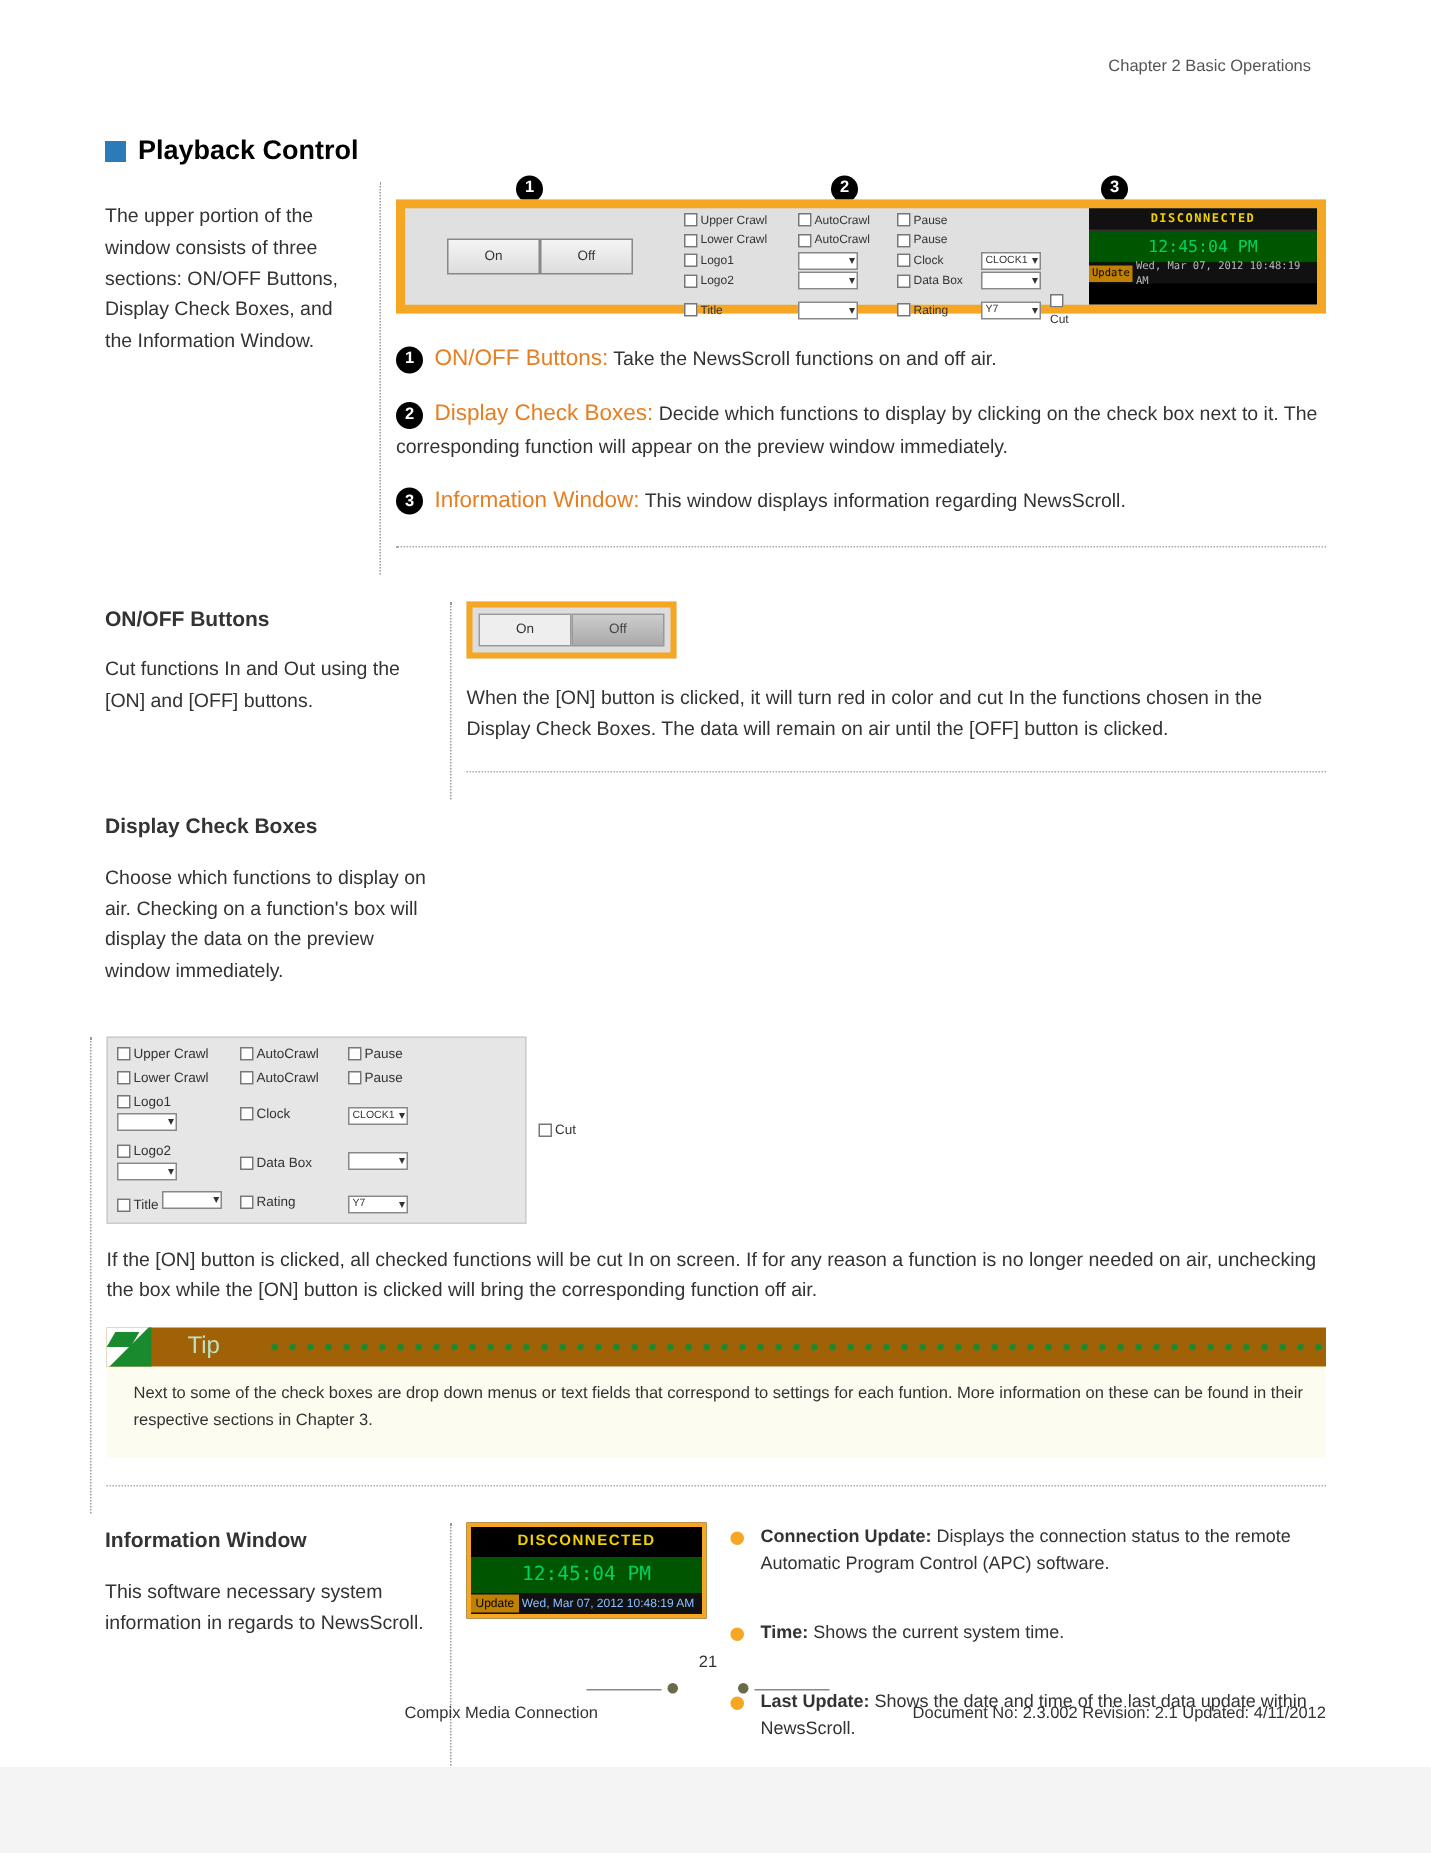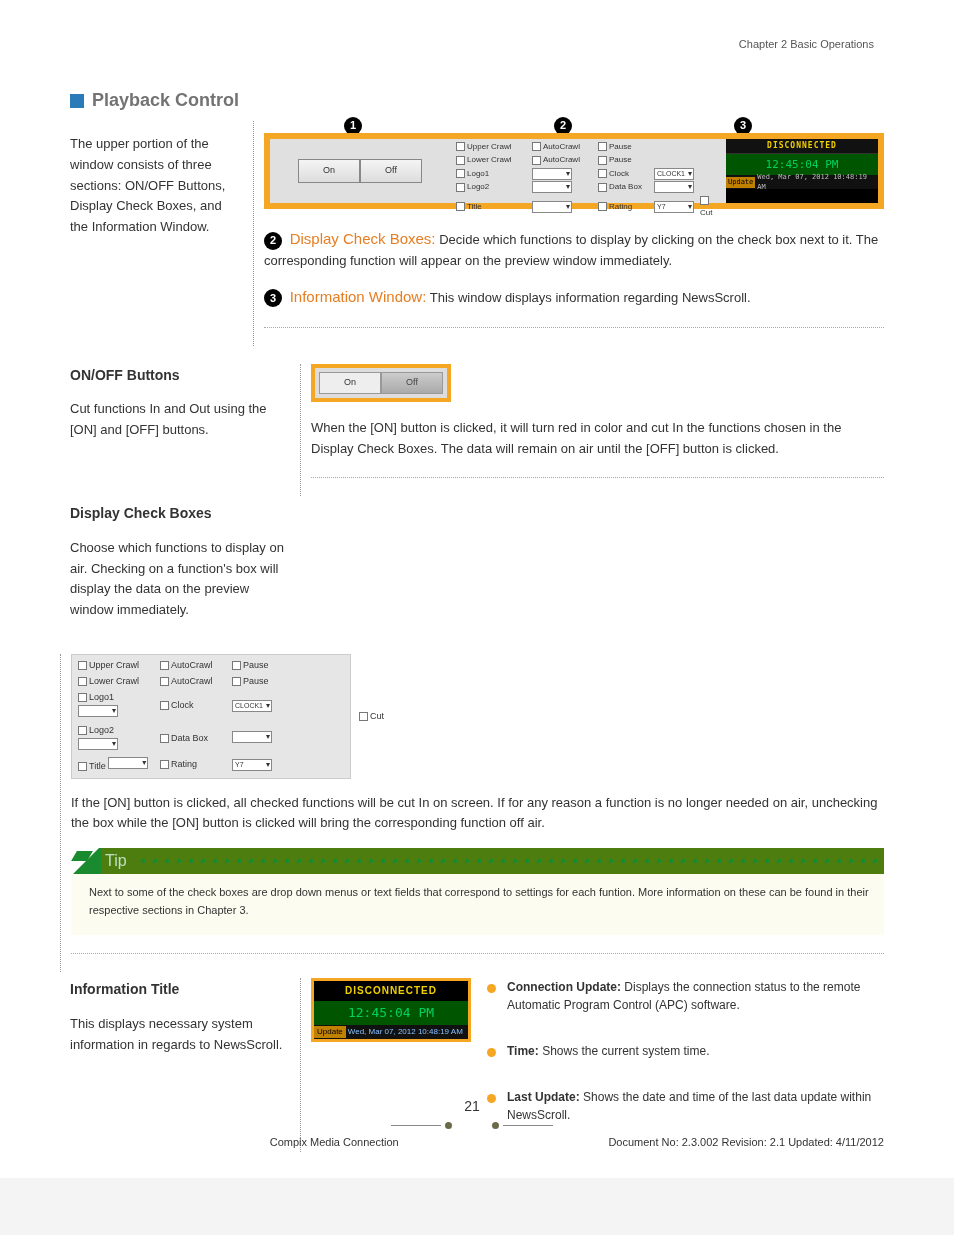--- a/index.html
+++ b/index.html
@@ -2,21 +2,21 @@
 <html><head>
 <meta charset="utf-8">
 <style>
 :root{--orange:#e67e22;--red:#c0392b;--blue:#2b7bb9;--cyan:#00aa44;--green:#27ae60;--amber:#f5a623;--bg:#ffffff;--text:#333;--muted:#777;--panel:#e8e8e8;}
 *{box-sizing:border-box;}
 body{margin:0;background:#f4f4f4;font-family:Helvetica,Arial,sans-serif;color:var(--text);font-size:13px;}
 .page{width:954px;height:1178px;margin:0 auto;background:#fff;position:relative;padding:30px 70px 0;}
 .chapter{position:absolute;top:38px;right:80px;font-size:11px;color:#555;}
 .h1row{display:flex;align-items:center;margin-top:60px;margin-bottom:10px;}
 .h1row .sq{width:14px;height:14px;background:#2b7bb9;margin-right:8px;}
-.h1row h2{margin:0;font-size:18px;font-weight:bold;color:#737373;}
+.h1row h2{margin:0;font-size:18px;font-weight:bold;color:#000000;}
 .two-col{display:flex;gap:20px;}
 .left-col{width:220px;font-size:13px;line-height:1.6;}
 .right-col{flex:1;font-size:13px;line-height:1.55;}
 .vr{border-left:1px dotted #999;margin:0 0 0 -10px;padding-left:10px;}
 .section-title{font-size:14px;font-weight:bold;margin-bottom:5px;}
 .para{font-size:13px;line-height:1.6;}
 .circle-num{display:inline-flex;align-items:center;justify-content:center;width:18px;height:18px;border-radius:50%;background:#000;color:#fff;font-size:11px;font-weight:bold;margin-right:4px;vertical-align:middle;}
 .orange-label{color:var(--orange);font-size:15px;}
 .divider{border-top:1px dotted #aaa;margin:18px 0;}
 
@@ -44,21 +44,21 @@
 .onoff-fig .obtn{width:62px;height:22px;border:1px solid #999;display:flex;align-items:center;justify-content:center;font-size:9px;}
 .onoff-fig .obtn.on{background:#eee;}
 .onoff-fig .obtn.off{background:linear-gradient(#ccc,#aaa);color:#444;}
 
 
 .dcb-fig{border:1px solid #ccc;background:#e6e6e6;padding:4px 6px;width:280px;font-size:9px;}
 .dcb-fig .row2cols{display:grid;grid-template-columns:76px 66px 66px;gap:2px 6px;align-items:center;}
 
 
 .tip{border:none;background:#fcfcf0;margin:14px 0;padding:0;}
-.tip-head{background:#4d7c0f;display:flex;align-items:center;height:26px;}
+.tip-head{background:#a16207;display:flex;align-items:center;height:26px;gap:20px;}
 .tip-icon{width:30px;height:26px;background:linear-gradient(135deg,#fff 0 49%,#1a8a2e 51% 100%);position:relative;margin-right:4px;}
 .tip-icon:before{content:"";position:absolute;left:3px;top:3px;width:16px;height:10px;background:#1a8a2e;transform:skewX(-30deg);}
 .tip-label{color:#bde0c2;font-size:16px;margin-right:10px;}
 .tip-dots{flex:1;height:6px;background: radial-gradient(circle,#1a8a2e 2px,transparent 2.5px) 0 0/12px 6px repeat-x;}
 .tip-body{padding:10px 14px 16px 18px;font-size:11px;line-height:1.6;color:#333;}
 
 
 .iw-fig{display:flex;align-items:flex-start;gap:16px;}
 .iw-box{border:3px solid #f5a623;width:160px;background:#000;}
 .iw-box .st{color:#f0d000;text-align:center;font-weight:bold;letter-spacing:1px;font-size:10px;padding:2px;}
@@ -66,21 +66,21 @@
 .iw-box .up{display:flex;font-size:8px;color:#88c0ff;background:#111;height:14px;align-items:center;}
 .iw-box .up .lab{background:#c08000;color:#000;padding:0 3px;margin-right:2px;}
 .iw-lines{flex:1;}
 .iw-line{position:relative;padding-left:20px;margin-bottom:28px;font-size:12px;line-height:1.5;}
 .iw-line:before{content:"";position:absolute;left:0;top:6px;width:9px;height:9px;background:#f5a623;border-radius:50%;}
 .iw-line .lbl{font-weight:bold;}
 
 
 .footer{position:absolute;bottom:30px;left:60px;right:70px;}
 .footer-row{display:flex;justify-content:space-between;align-items:center;font-size:11px;color:#333;margin-top:4px;}
-.pg{text-align:center;font-size:14px;position:relative;}
+.pg{text-align:center;font-size:11px;position:relative;}
 .pg .pgnum{position:absolute;top:-18px;left:50%;transform:translateX(-50%);}
 .pg .dot{display:inline-block;width:7px;height:7px;background:#6a6a4a;border-radius:50%;}
 .pg .ln{display:inline-block;height:1px;background:#888;vertical-align:middle;width:50px;margin:0 4px;}
 </style>
 </head>
 <body>
 
 <div class="page">
   <div class="chapter">Chapter 2 Basic Operations</div>
 
@@ -138,20 +138,21 @@
         <div class="info-win">
           <div class="status">DISCONNECTED</div>
           <div class="time">12:45:04   PM</div>
           <div class="upd">
               <span class="lab">Update</span>
               <span>Wed,  Mar 07,  2012   10:48:19 AM</span>
             </div>
         </div>
       </div>
 
+      <p class="para"><span class="circle-num">1</span> <span class="orange-label">ON/OFF Buttons:</span> <span>Take the NewsScroll functions on and off air.</span></p>
       <p class="para"><span class="circle-num">2</span> <span class="orange-label">Display Check Boxes:</span> <span>Decide which functions to display by clicking on the check box next to it. The corresponding function will appear on the preview window immediately.</span></p>
       <p class="para"><span class="circle-num">3</span> <span class="orange-label">Information Window:</span> <span>This window displays information regarding NewsScroll.</span></p>
 
       <div class="divider"></div>
     </div>
   </div>
 
   <div class="two-col" style="margin-top:18px;">
     <div class="left-col">
       <div class="section-title">ON/OFF Buttons</div>
@@ -205,22 +206,22 @@
         </div>
         <div class="tip-body">Next to some of the check boxes are drop down menus or text fields that correspond to settings for each funtion. More information on these can be found in their respective sections in Chapter 3.</div>
       </div>
 
       <div class="divider"></div>
     </div>
   </div>
 
   <div class="two-col" style="margin-top:6px;">
     <div class="left-col">
-      <div class="section-title">Information Title</div>
-      <p class="para">This displays necessary system information in regards to NewsScroll.</p>
+      <div class="section-title">Information Window</div>
+      <p class="para">This software necessary system information in regards to NewsScroll.</p>
     </div>
     <div class="right-col vr">
       <div class="iw-fig">
         <div class="iw-box">
           <div class="st">DISCONNECTED</div>
           <div class="tm">12:45:04   PM</div>
           <div class="up">
               <span class="lab">Update</span>
               <span>Wed,  Mar 07,  2012   10:48:19 AM</span>
             </div>

